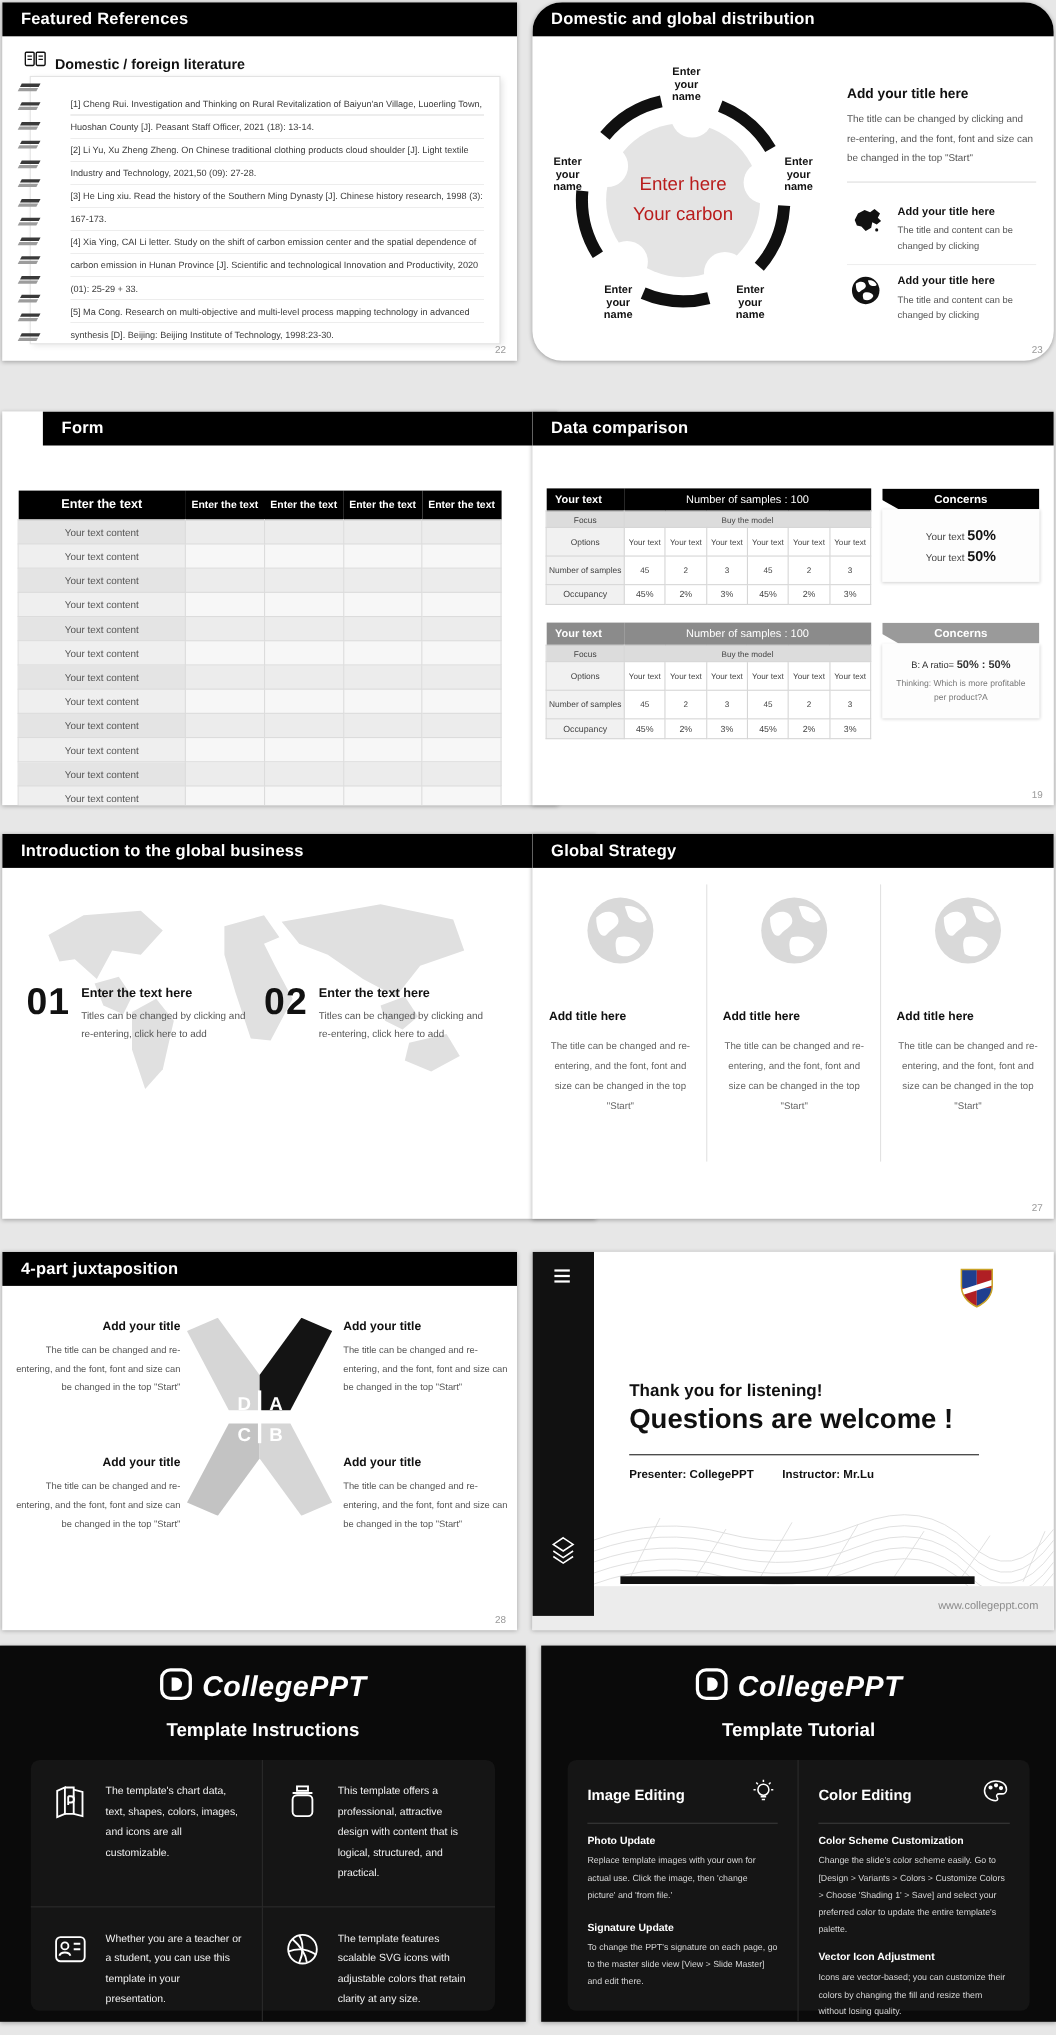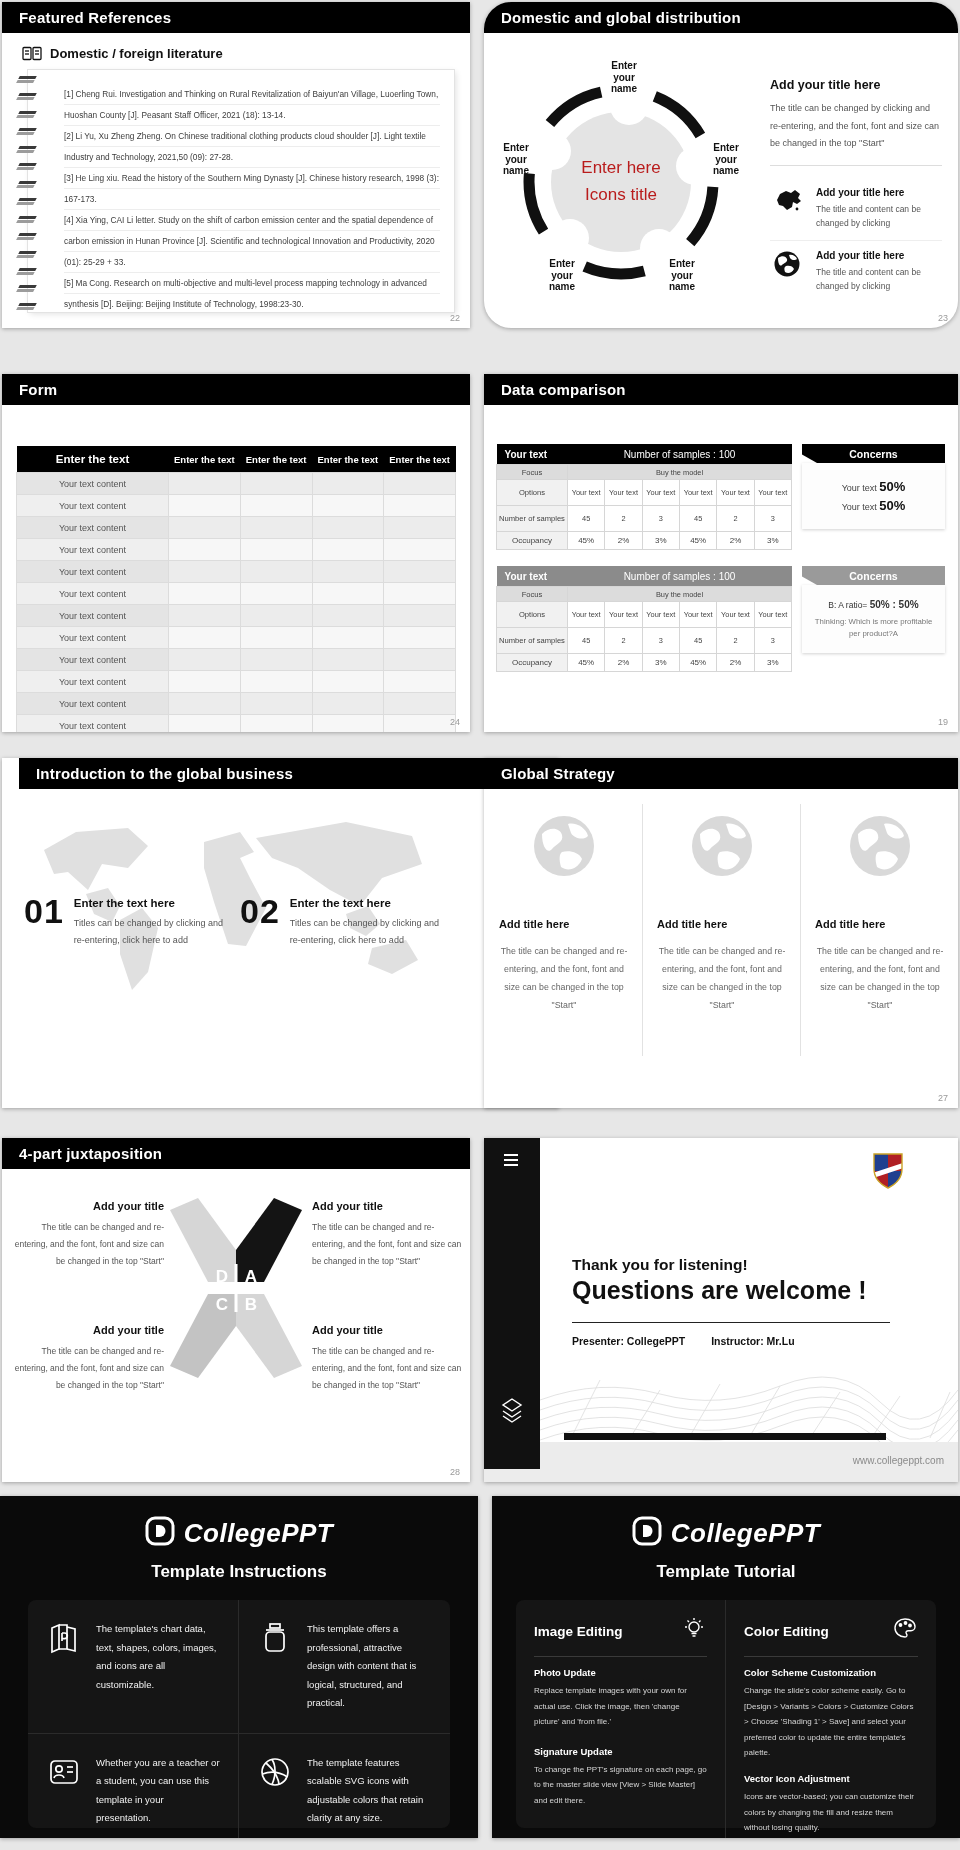--- a/index.html
+++ b/index.html
@@ -4,21 +4,21 @@
 <style>
   html,body{margin:0;padding:0;background:#cfcfcf;}
   .board{position:relative;width:960px;height:1850px;background:#e7e7e7;
          font-family:"Liberation Sans",sans-serif;overflow:hidden;}
   .slide{position:absolute;background:#fff;box-shadow:0 1px 4px rgba(0,0,0,.3);overflow:hidden;}
   .bar{height:31px;background:#000;color:#fff;font-weight:bold;font-size:15px;
        display:flex;align-items:center;padding-left:17px;letter-spacing:.2px;}
   .pg{position:absolute;right:10px;bottom:5px;font-size:9px;color:#9a9a9a;}
 
   
-  .lit-head{display:flex;align-items:flex-start;gap:8px;margin:13px 0 0 20px;}
+  .lit-head{display:flex;align-items:flex-end;gap:8px;margin:13px 0 0 20px;}
   .lit-head .t{font-weight:bold;font-size:13px;color:#111;}
   .ref-card{position:absolute;left:26px;right:16px;top:68px;bottom:16px;background:#fff;
             box-shadow:0 0 0 1px #e3e3e3,2px 2px 6px rgba(0,0,0,.12);}
   .rings{position:absolute;left:-9px;top:6px;bottom:6px;display:flex;flex-direction:column;justify-content:space-between;}
   .ring{display:block;width:17px;height:3px;background:#3a3a3a;box-shadow:0 4px 0 #9c9c9c;transform:skewX(-28deg);}
   .refs{position:absolute;left:36px;right:14px;top:14px;bottom:8px;font-size:8.3px;color:#3c3c3c;
         line-height:21px;background:repeating-linear-gradient(to bottom,transparent 0,transparent 20px,#ededed 20px,#ededed 21px);}
   .refs p{margin:0;}
 
   
@@ -192,21 +192,21 @@
         <circle cx="125" cy="124" r="70" fill="#e4e4e4"></circle>
         <circle cx="163" cy="190" r="19" fill="#ffffff"></circle>
         <circle cx="74" cy="180" r="19" fill="#ffffff"></circle>
         <circle cx="56" cy="93" r="19" fill="#ffffff"></circle>
         <circle cx="133" cy="48" r="19" fill="#ffffff"></circle>
         <circle cx="199" cy="108" r="19" fill="#ffffff"></circle>
         <circle cx="125" cy="124" r="92" fill="none" stroke="#101010" stroke-width="11" stroke-dasharray="61 54.6" stroke-dashoffset="-5"></circle>
       </svg>
       <div class="gear-center">
         <div>Enter here</div>
-        <div>Icons title</div>
+        <div>Your carbon</div>
       </div>
       <div class="glabel" style="left:104px;top:2px;">Enter your name</div>
       <div class="glabel" style="left:-4px;top:84px;">Enter your name</div>
       <div class="glabel" style="left:206px;top:84px;">Enter your name</div>
       <div class="glabel" style="left:42px;top:200px;">Enter your name</div>
       <div class="glabel" style="left:162px;top:200px;">Enter your name</div>
     </div>
     <div class="s23r">
       <p class="h">Add your title here</p>
       <p class="b">The title can be changed by clicking and re-entering, and the font, font and size can be changed in the top "Start"</p>
@@ -234,21 +234,21 @@
         </span>
         <div>
           <p class="ih">Add your title here</p>
           <p class="ib">The title and content can be changed by clicking</p>
         </div>
       </div>
     </div>
     <div class="pg">23</div>
   </div>
 
-  <div class="slide" style="left:2px;top:374px;width:468px;height:358px;">
+  <div class="slide" style="left:2px;top:374px;width:468px;height:358px;padding-left:37px;">
     <div class="bar">
         <span>Form</span>
       </div>
     <table class="tbl24">
       <tbody>
           <tr>
         <th class="c1">Enter the text</th>
         <th class="cn">Enter the text</th>
         <th class="cn">Enter the text</th>
         <th class="cn">Enter the text</th>
@@ -438,21 +438,21 @@
     <div class="concern" style="top:192px;">
       <div class="ribbon gray">Concerns</div>
       <div class="cbody">
         <p class="cline2"><span>B: A ratio=</span> <b>50% : 50%</b></p>
         <p class="cthink">Thinking: Which is more profitable per product?A</p>
       </div>
     </div>
     <div class="pg">19</div>
   </div>
 
-  <div class="slide" style="left:2px;top:758px;width:540px;height:350px;padding-left:17px;">
+  <div class="slide" style="left:2px;top:758px;width:540px;height:350px;">
     <div class="bar">
         <span>Introduction to the global business</span>
       </div>
     <div class="wmap">
       <svg width="440" height="262" viewBox="0 0 440 262" fill="#e0e0e0">
         <path d="M28,48 L60,30 L112,26 L132,44 L112,66 L86,62 L72,88 L52,70 L38,72 Z"></path>
         <path d="M70,92 L92,86 L104,104 L96,120 L78,112 Z"></path>
         <path d="M104,118 L126,106 L142,126 L132,170 L116,188 L104,152 Z"></path>
         <path d="M188,40 L224,30 L238,50 L224,56 L234,76 L250,106 L230,144 L212,142 L198,100 L188,66 Z"></path>
         <path d="M240,36 L330,20 L396,34 L406,62 L366,76 L344,104 L314,88 L282,66 L256,56 Z"></path>

